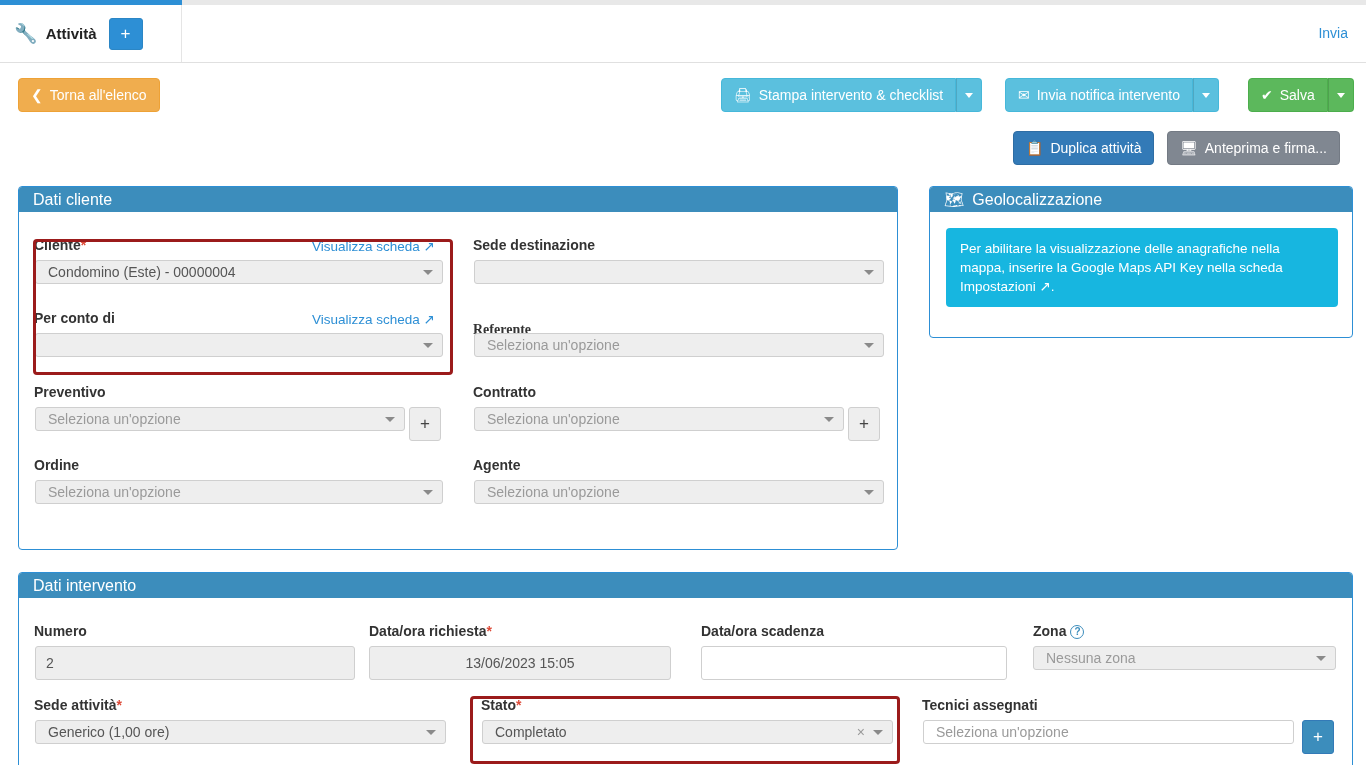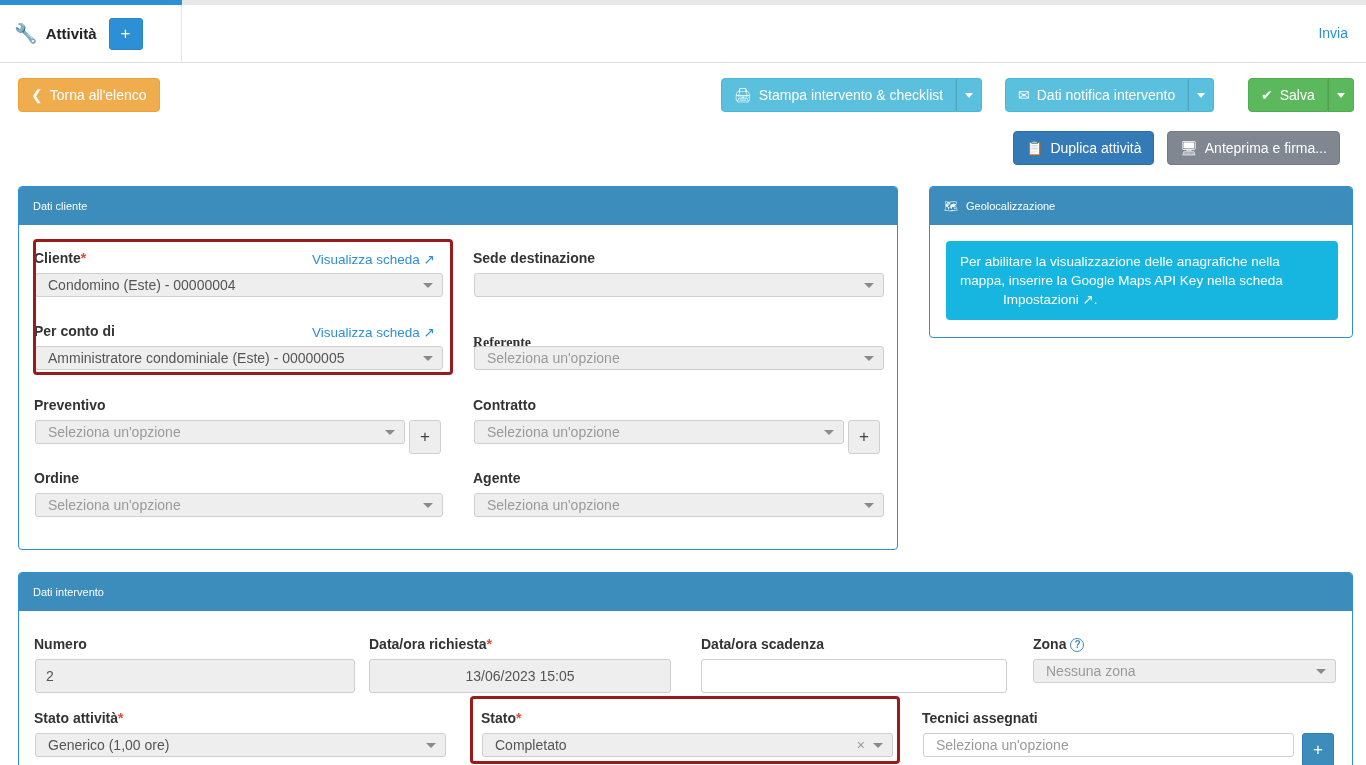--- a/index.html
+++ b/index.html
@@ -82,41 +82,41 @@
   
   .panel {
     position: absolute;
     background: #fff;
     border: 1px solid #2d8fd5;
     border-radius: 4px;
   }
   .panel-head {
     background: #3c8dbc;
     color: #fff;
-    height: 38px;
+    height: 25px;
     display: flex; align-items: center;
     padding: 0 14px;
-    font-size: 11px;
+    font-size: 16px;
     border-top-left-radius: 3px; border-top-right-radius: 3px;
   }
   .panel-head .ic { margin-right: 8px; }
   .panel-body { position: relative; }
 
   #panel-cliente { left: 18px; top: 186px; width: 880px; height: 364px; }
   #panel-geo { left: 929px; top: 186px; width: 424px; height: 152px; }
   #panel-intervento { left: 18px; top: 572px; width: 1335px; height: 220px; }
 
   .geo-note {
     position: absolute; left: 16px; top: 16px; width: 392px;
     background: #17b6e0; color: #ffffff;
     border-radius: 4px;
     padding: 11px 14px;
     font-size: 13.5px; line-height: 19px;
   }
-  .geo-note a { color: #ffffff; text-decoration: none; margin-left: 43px; }
+  .geo-note a { color: #ffffff; text-decoration: none; }
 
   
   .fl { position: absolute; font-size: 14px; font-weight: bold; color: #333; }
   .req { color: #dd4b39; }
   .link-small {
     position: absolute; font-size: 13.5px; color: #2d8fd5;
     cursor: pointer; text-decoration: none; font-weight: normal;
   }
 
   .sel {
@@ -215,21 +215,21 @@
       <span>Stampa intervento &amp; checklist</span>
     </div>
     <div class="btn btn-info caret-btn">
       <span class="caret"></span>
     </div>
   </div>
 
   <div class="split" id="grp-invia">
     <div class="btn btn-info">
       <span class="ic">✉</span>
-      <span>Dati notifica intervento</span>
+      <span>Invia notifica intervento</span>
     </div>
     <div class="btn btn-info caret-btn">
       <span class="caret"></span>
     </div>
   </div>
 
   <div class="split" id="grp-salva">
     <div class="btn btn-success">
       <span class="ic">✔</span>
       <span>Salva</span>
@@ -272,21 +272,20 @@
     <div class="sel" style="left:455px; top:48px; width:410px;">
       <span class="arrow"></span>
     </div>
 
     <div class="fl" style="left:15px; top:98px;">Per conto di</div>
     <a class="link-small" style="left:293px; top:99px;">
       <span>Visualizza scheda</span>
       <span>↗</span>
     </a>
     <div class="sel" style="left:16px; top:121px; width:408px;">
-      <span>Amministratore condominiale (Este) - 00000005</span>
       <span class="arrow"></span>
     </div>
 
     <div class="fl" style="left:454px; top:110px;font-family:Liberation Serif, serif;">Referente</div>
     <div class="sel placeholder" style="left:455px; top:121px; width:410px;">
       <span>Seleziona un'opzione</span>
       <span class="arrow"></span>
     </div>
 
     <div class="fl" style="left:15px; top:172px;">Preventivo</div>
@@ -355,21 +354,21 @@
 
     <div class="fl" style="left:1014px; top:25px;">
       <span>Zona</span><span class="help-ic">?</span>
     </div>
     <div class="sel placeholder" style="left:1014px; top:48px; width:303px;">
       <span>Nessuna zona</span>
       <span class="arrow"></span>
     </div>
 
     <div class="fl" style="left:15px; top:99px;">
-      <span>Stato attività</span><span class="req">*</span>
+      <span>Sede attività</span><span class="req">*</span>
     </div>
     <div class="sel" style="left:16px; top:122px; width:411px;">
       <span>Generico (1,00 ore)</span>
       <span class="arrow"></span>
     </div>
 
     <div class="fl" style="left:462px; top:99px;">
       <span>Stato</span><span class="req">*</span>
     </div>
     <div class="sel" style="left:463px; top:122px; width:411px;">

